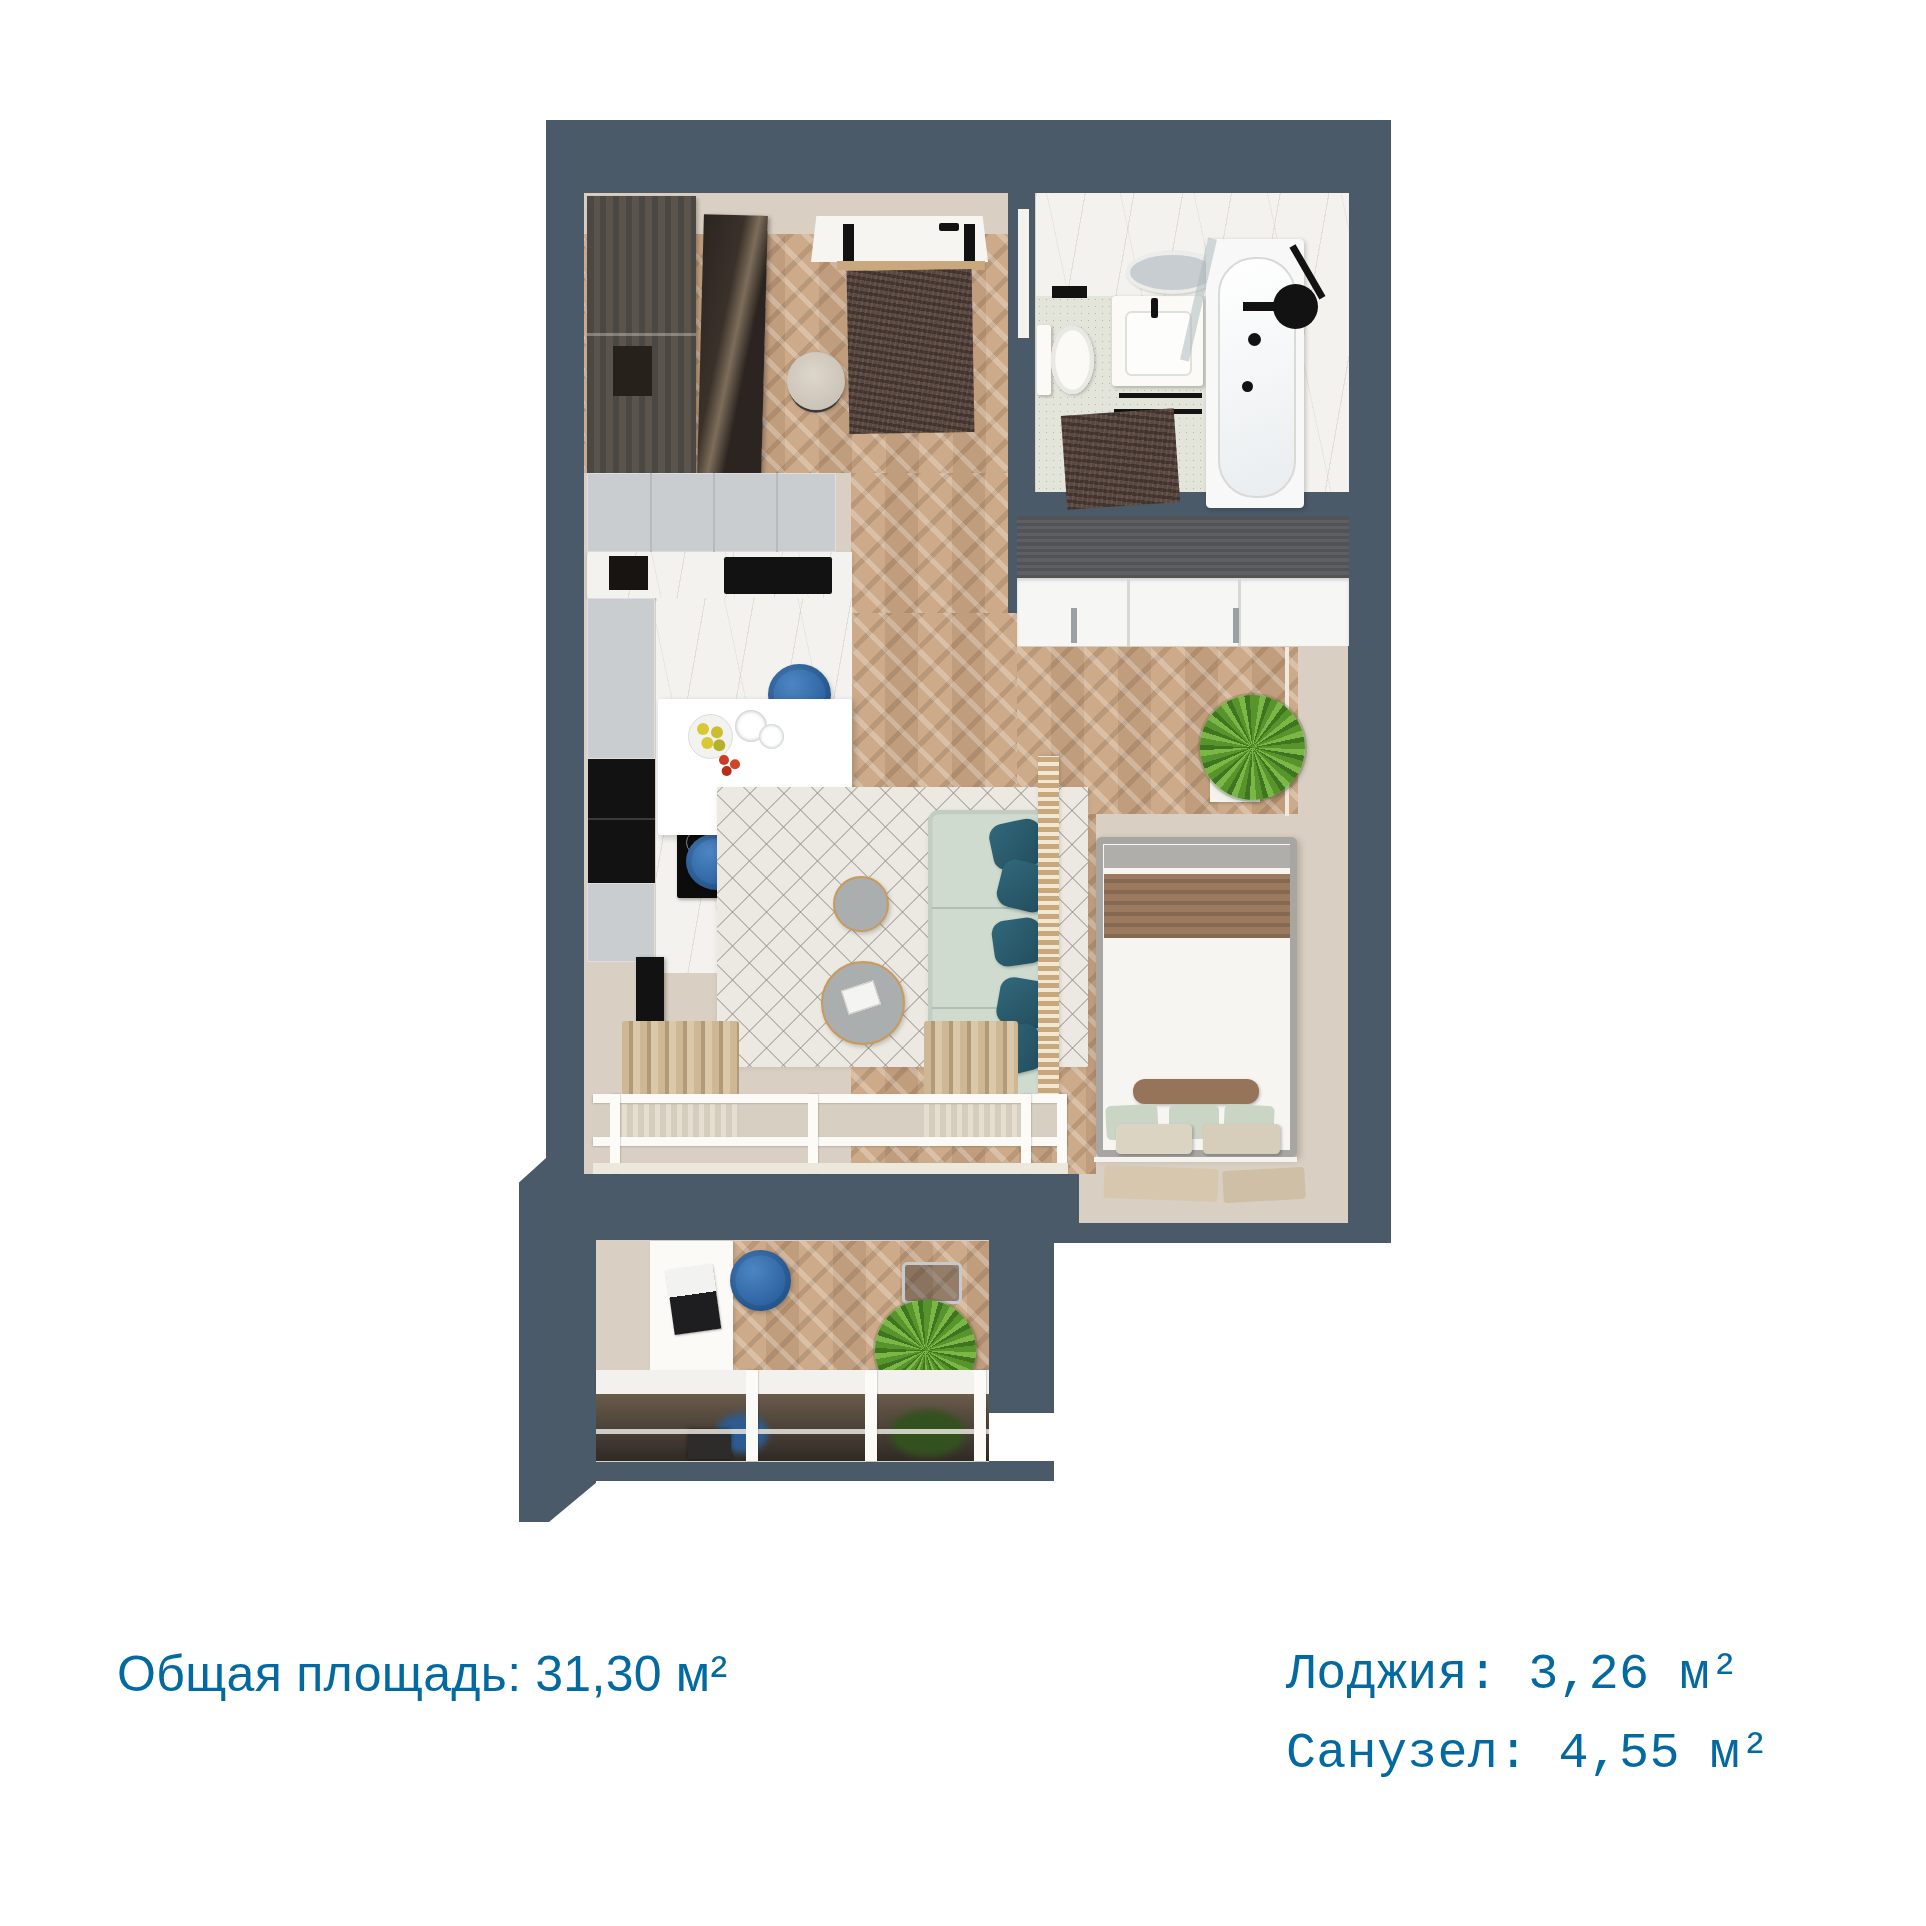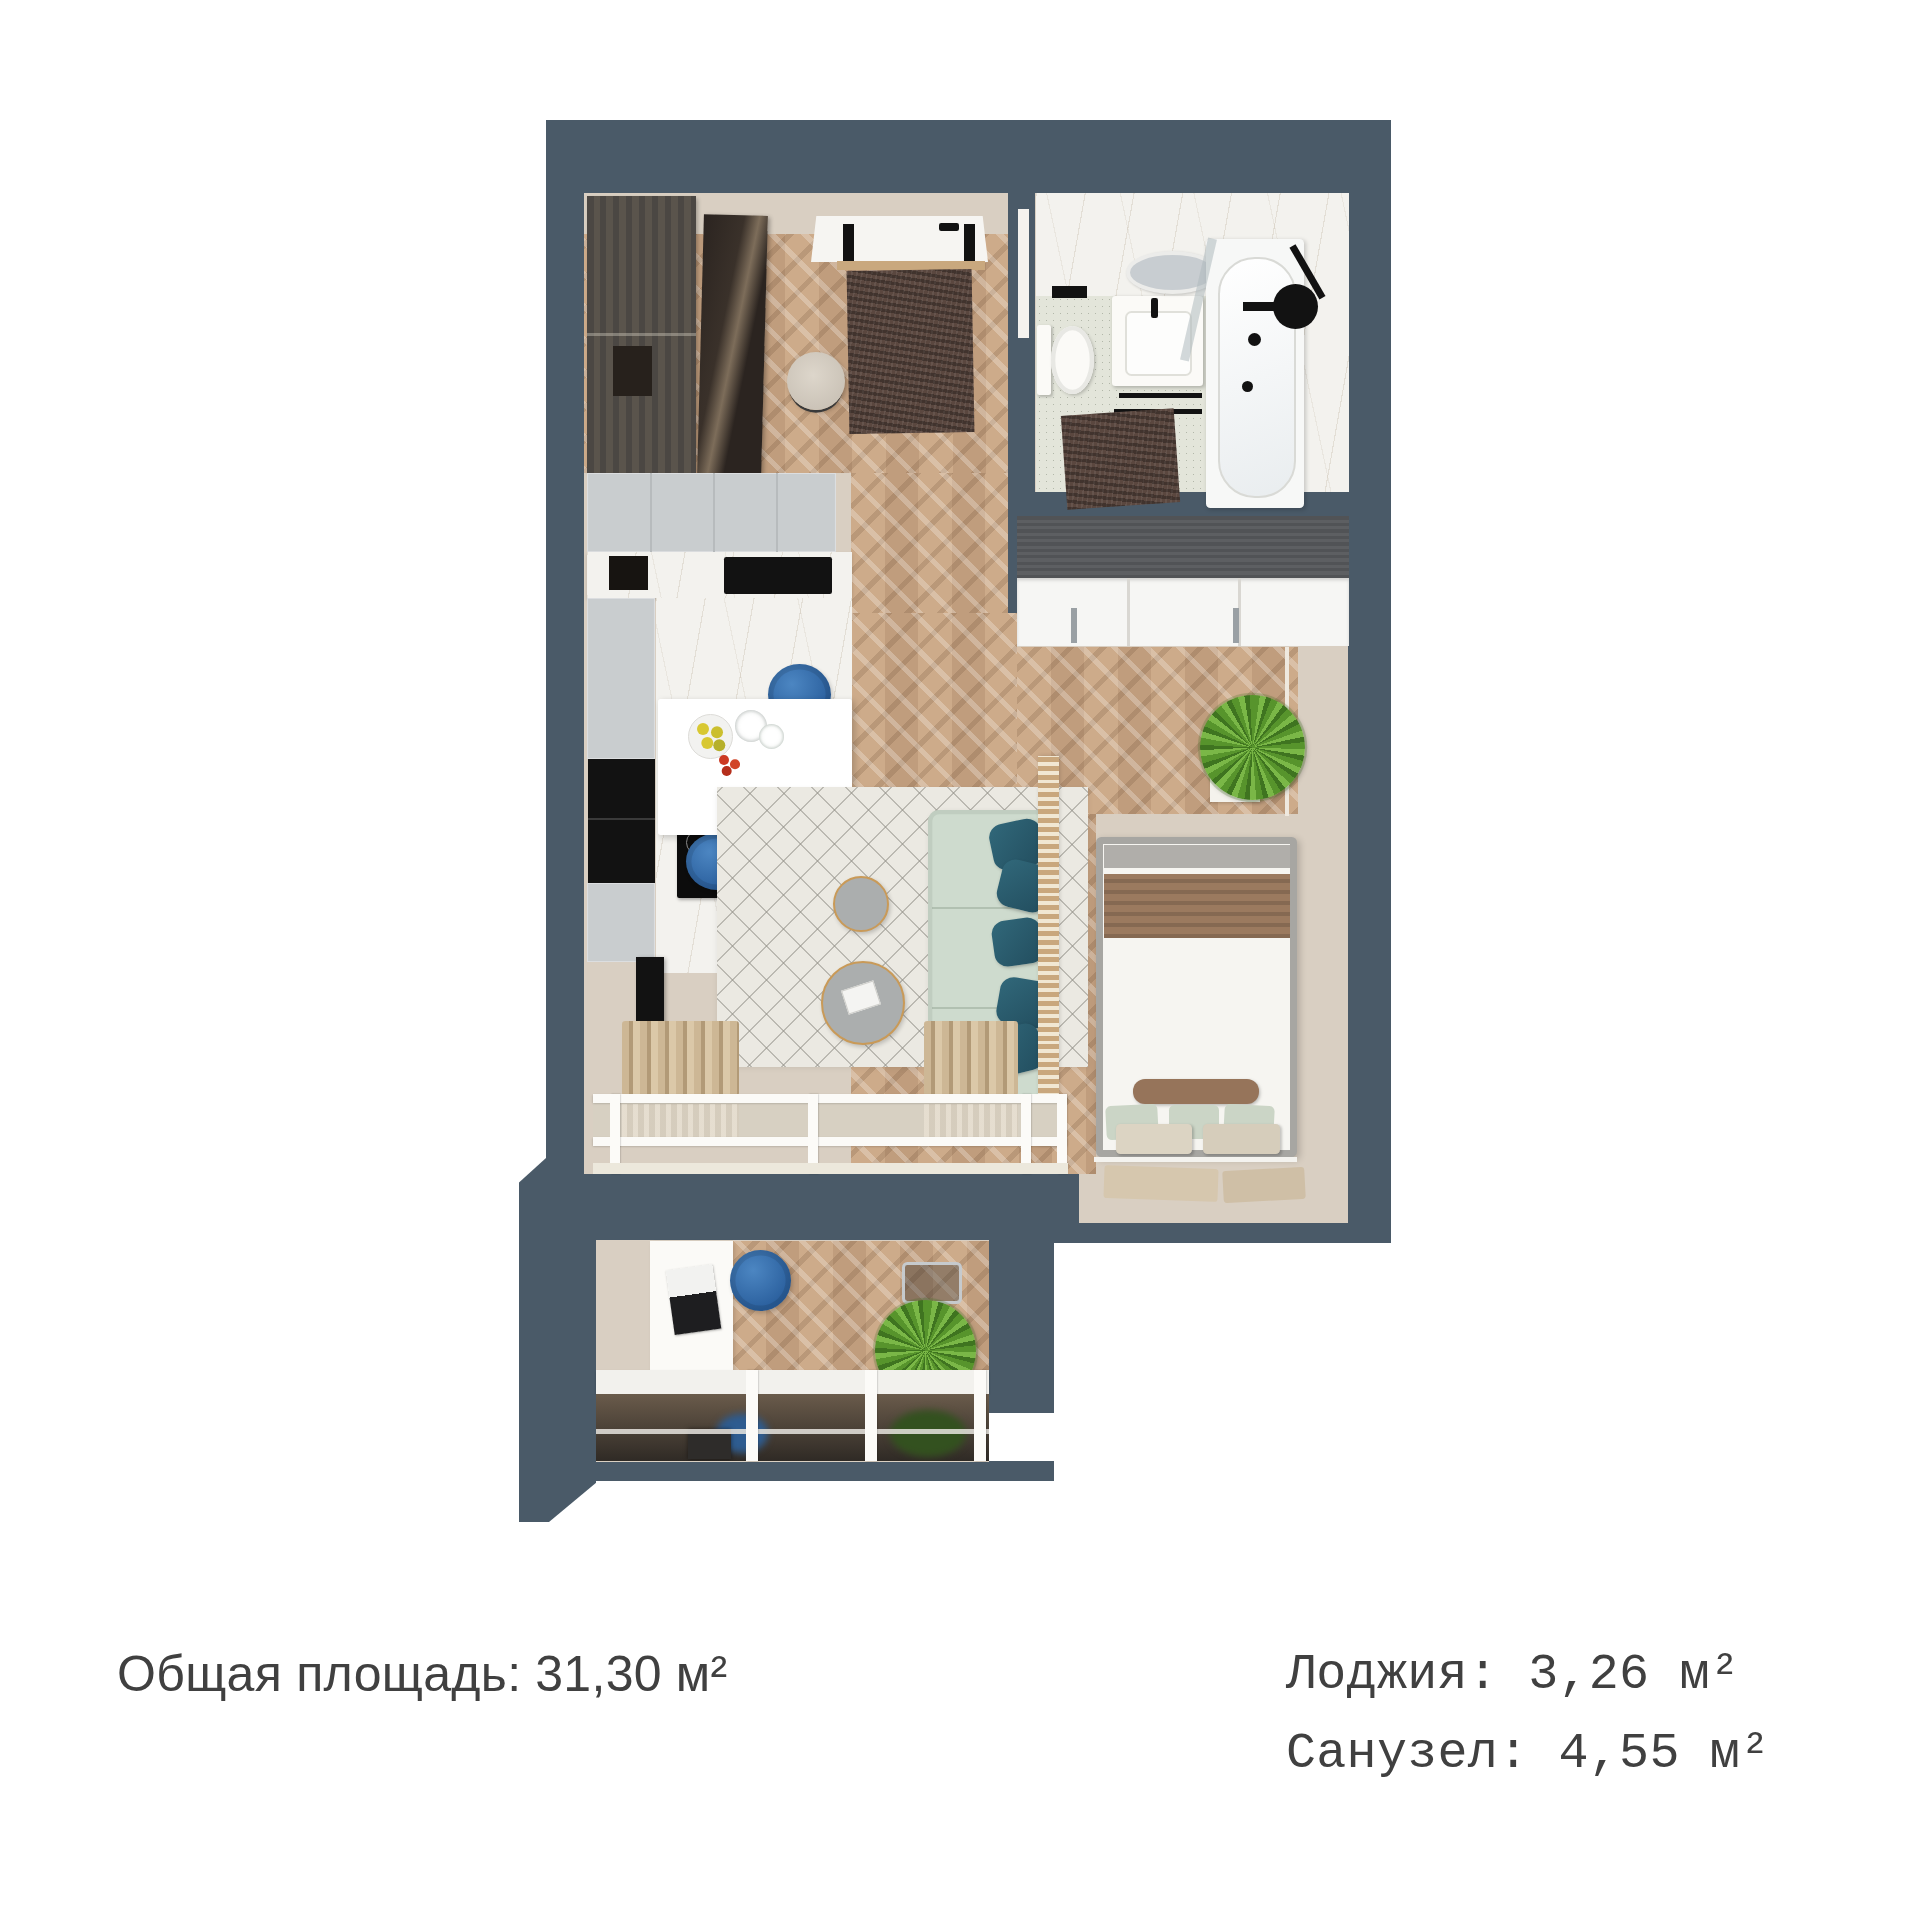--- a/index.html
+++ b/index.html
@@ -42,21 +42,21 @@
       background:radial-gradient(circle at 38% 33%,#4c86c2,#2a5f9d 72%);
       box-shadow:inset 0 0 0 5.4px rgba(0,0,0,.10), 1.6px 2.2px 4.3px rgba(0,0,0,.2);}
   .plant{position:absolute;border-radius:50%;
       background:repeating-conic-gradient(#57942c 0 8deg,#7ab747 8deg 15deg,#3f7420 15deg 21deg);
       box-shadow:0 0 0 2.2px rgba(70,120,40,.25), 1.6px 2.2px 5.4px rgba(0,0,0,.25);}
   .tbl-round{position:absolute;border-radius:50%;background:#abaeae;border:2.7px solid #c99a58;
       box-shadow:1.6px 2.2px 4.3px rgba(0,0,0,.2);}
   .rail{position:absolute;background:#fbfaf7;box-shadow:0 1.1px 2.2px rgba(0,0,0,.25);}
   .post{position:absolute;background:#fcfbf8;box-shadow:0.5px 0 1.6px rgba(0,0,0,.25);}
   .circle{border-radius:50%;}
-  .stat-col{position:absolute;color:#404040;font-size:50px;line-height:79px;white-space:nowrap;}
+  .stat-col{position:absolute;color:#0369a1;font-size:50px;line-height:79px;white-space:nowrap;}
   .stat-line span{letter-spacing:0.3px;}
   .cooktop-display{position:absolute;color:#ff3418;font-family:"Liberation Mono",monospace;
       font-size:16.3px;font-weight:bold;transform:rotate(90deg);letter-spacing:1.1px;}
 </style>
 </head>
 <body>
 
 <div id="canvas">
 
   <div class="wall" style="left:546px;top:120px;width:845px;height:1123px;"></div>

